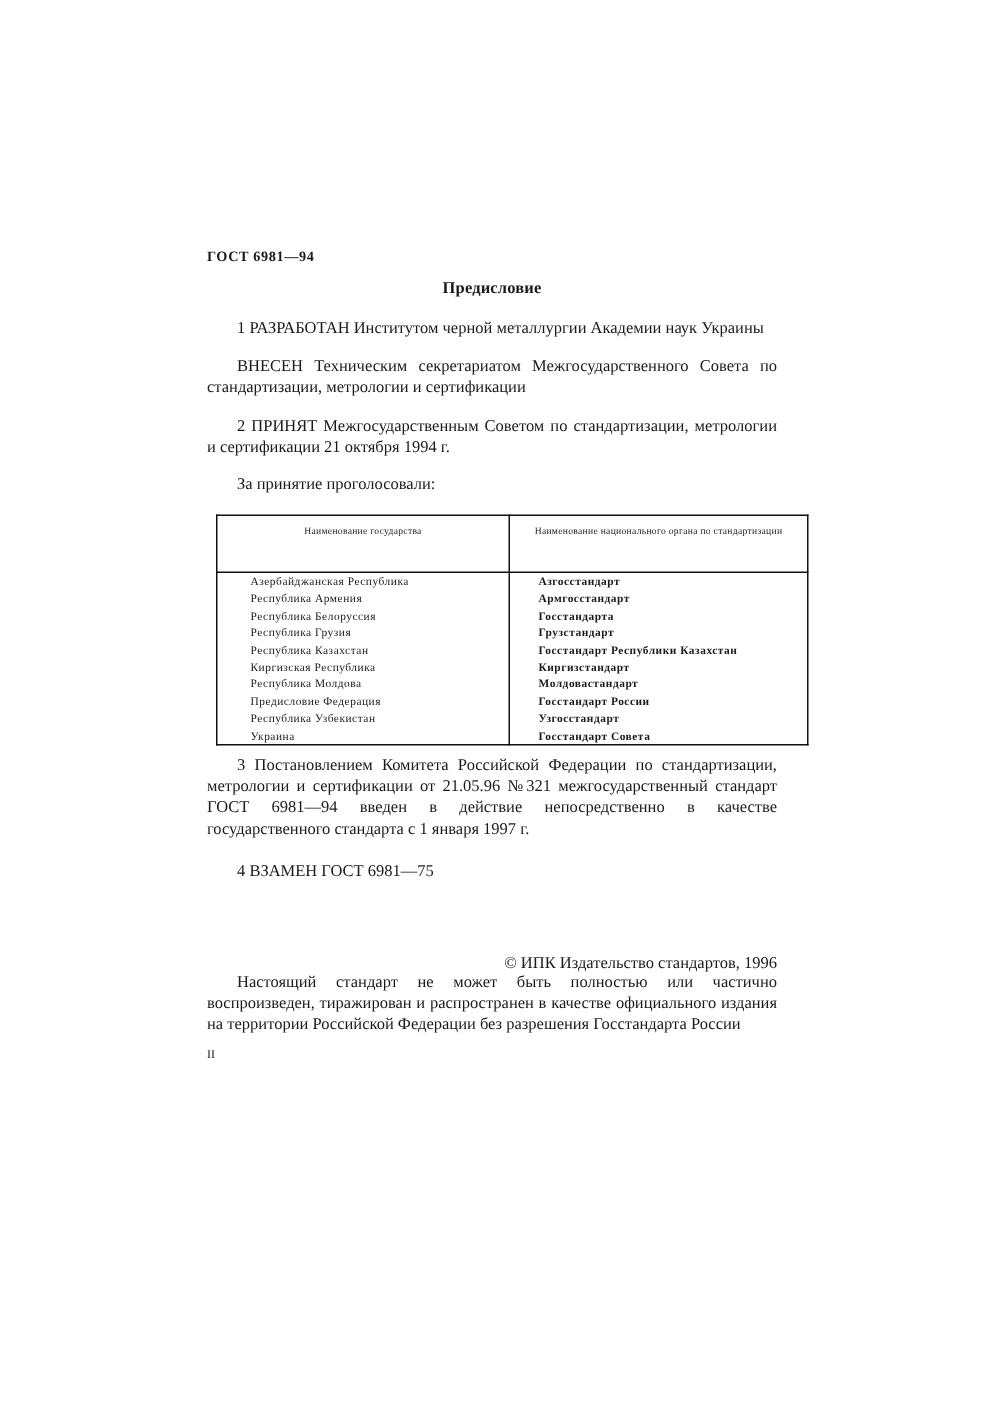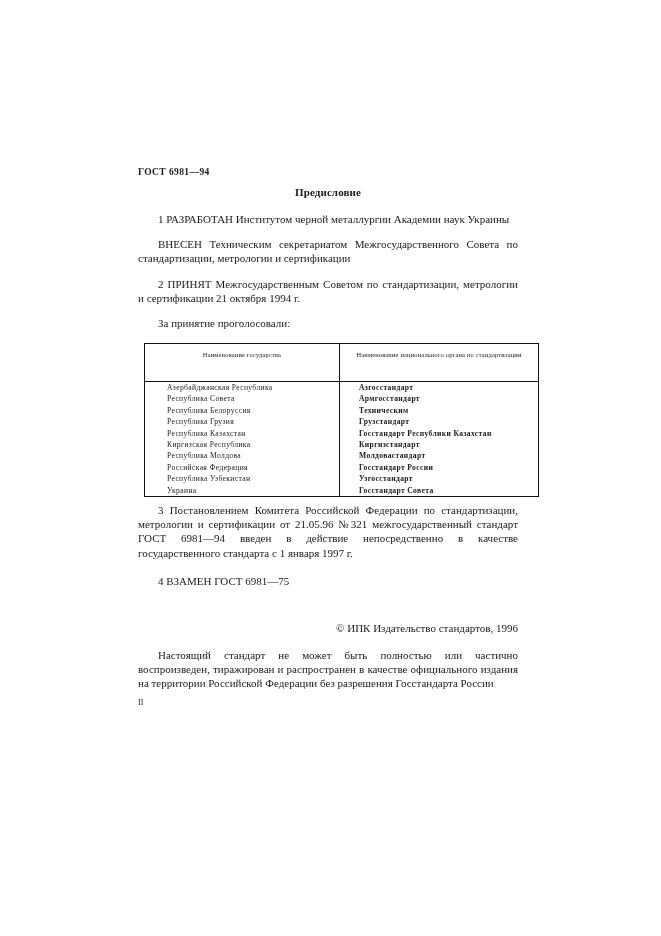--- a/index.html
+++ b/index.html
@@ -115,21 +115,21 @@
   .lower {
     position: absolute;
     left: 138px;
     top: 503px;
     width: 380px;
   }
 
   .copyright {
     position: absolute;
     left: 138px;
-    top: 622px;
+    top: 636px;
     width: 380px;
     text-align: right;
     font-size: 11px;
   }
 
   .closing {
     position: absolute;
     left: 138px;
     top: 648px;
     width: 380px;
@@ -168,36 +168,36 @@
       <tr>
         <th class="col-left">Наименование государства</th>
         <th class="col-right">Наименование национального органа по стандартизации</th>
       </tr>
     </thead>
     <tbody>
       <tr>
         <td class="cell-list left">
           <ul>
             <li>Азербайджанская Республика</li>
-            <li>Республика Совета</li>
+            <li>Республика Армения</li>
             <li>Республика Белоруссия</li>
             <li>Республика Грузия</li>
             <li>Республика Казахстан</li>
             <li>Киргизская Республика</li>
             <li>Республика Молдова</li>
-            <li>Российская Федерация</li>
+            <li>Предисловие Федерация</li>
             <li>Республика Узбекистан</li>
             <li>Украина</li>
           </ul>
         </td>
         <td class="cell-list right">
           <ul>
             <li>Азгосстандарт</li>
             <li>Армгосстандарт</li>
-            <li>Техническим</li>
+            <li>Госстандарта</li>
             <li>Грузстандарт</li>
             <li>Госстандарт Республики Казахстан</li>
             <li>Киргизстандарт</li>
             <li>Молдовастандарт</li>
             <li>Госстандарт России</li>
             <li>Узгосстандарт</li>
             <li>Госстандарт Совета</li>
           </ul>
         </td>
       </tr>

